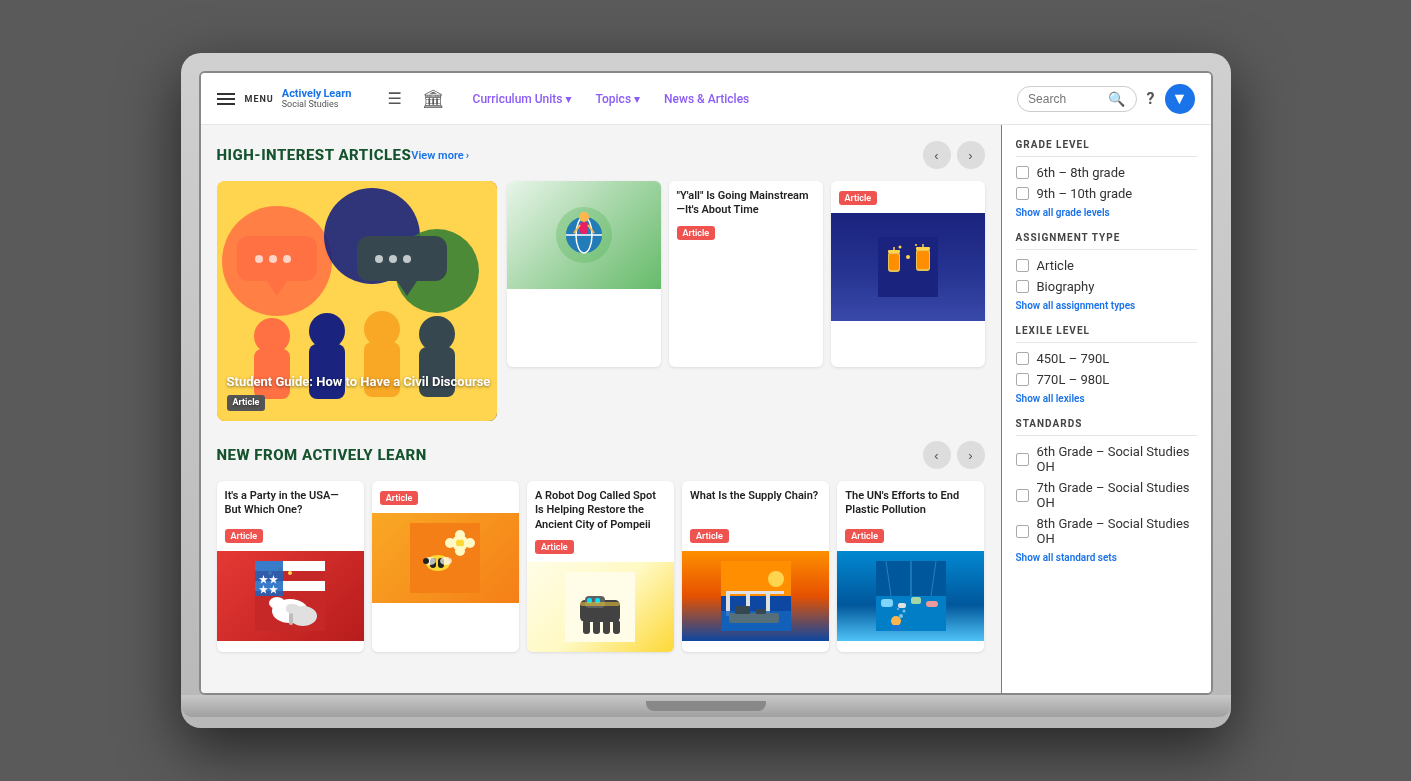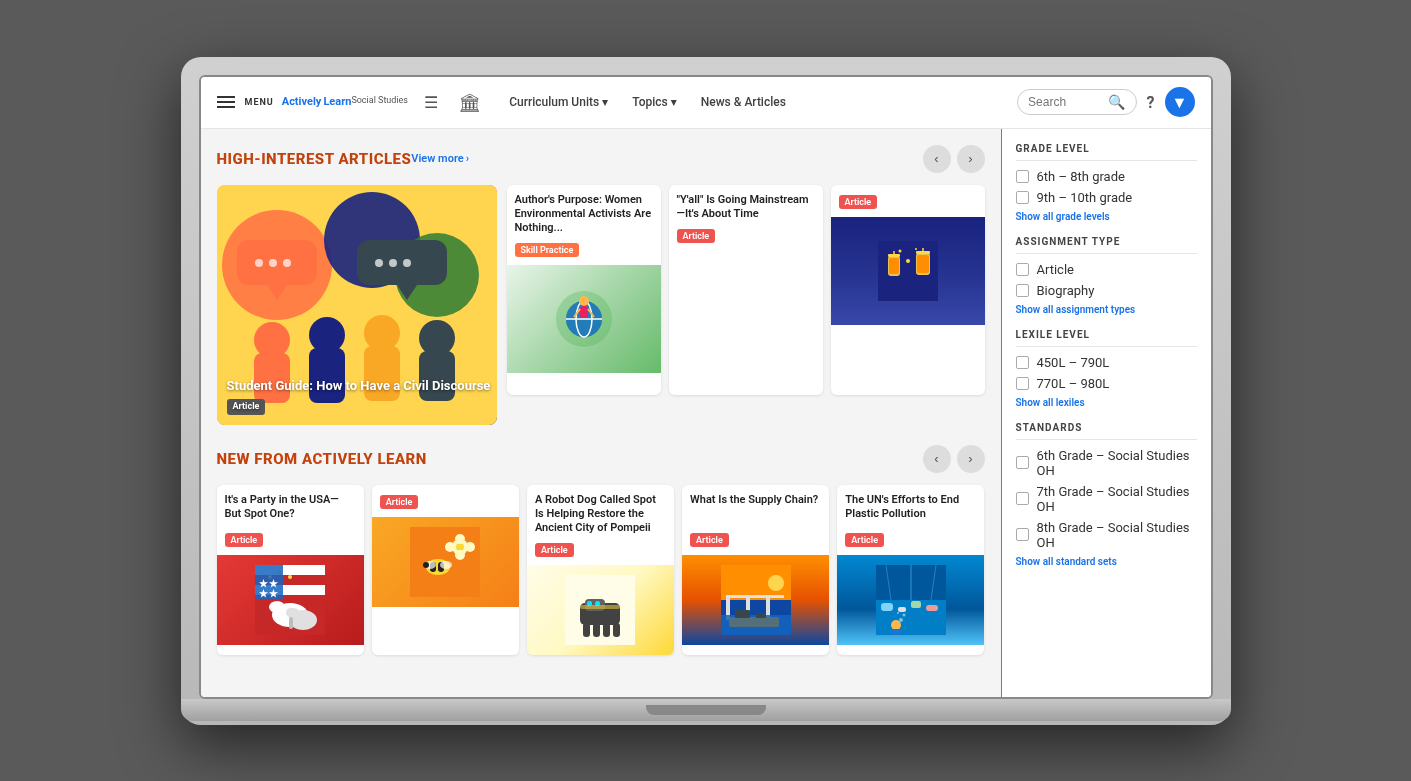--- a/index.html
+++ b/index.html
@@ -9,21 +9,21 @@
       justify-content: center;
       align-items: center;
       min-height: 100vh;
       font-family: -apple-system, BlinkMacSystemFont, 'Segoe UI', Roboto, Arial, sans-serif;
     }
 
     .laptop-outer {
       width: 1050px;
       background: linear-gradient(180deg, #d0d0d0 0%, #b8b8b8 100%);
       border-radius: 20px;
-      padding: 18px 18px 4px 18px;
+      padding: 18px 18px 11px 18px;
       box-shadow: 0 20px 60px rgba(0,0,0,0.6);
     }
     .laptop-screen {
       background: #fff;
       border-radius: 6px;
       overflow: hidden;
       border: 2px solid #888;
     }
     .laptop-base {
       height: 22px;
@@ -74,22 +74,23 @@
     }
     .nav-menu-label {
       font-size: 9px;
       font-weight: 700;
       color: #333;
       letter-spacing: 1px;
       margin-left: 2px;
     }
     .nav-brand {
       display: flex;
+      flex-direction: column;
       line-height: 1.1;
-      margin-right: 6px;
+      margin-right: 26px;
     }
     .nav-brand-actively {
       font-size: 11px;
       font-weight: 700;
       color: #1a73e8;
     }
     .nav-brand-learn {
       font-size: 11px;
       font-weight: 700;
       color: #1a73e8;
@@ -107,21 +108,21 @@
     .nav-links {
       display: flex;
       align-items: center;
       gap: 4px;
       margin-left: 8px;
     }
     .nav-link {
       padding: 6px 10px;
       font-size: 12px;
       font-weight: 500;
-      color: #404040;
+      color: #8b5cf6;
       cursor: pointer;
       border-radius: 4px;
     }
     .nav-spacer { flex: 1; }
     .nav-search {
       display: flex;
       align-items: center;
       border: 1px solid #ccc;
       border-radius: 20px;
       padding: 4px 10px;
@@ -173,21 +174,21 @@
 
     
     .section-header {
       display: flex;
       align-items: center;
       margin-bottom: 12px;
     }
     .section-title {
       font-size: 15px;
       font-weight: 800;
-      color: #c2410c;
+      color: #14532d;
       letter-spacing: 0.5px;
       text-transform: uppercase;
     }
     .view-more {
       font-size: 11px;
       color: #1a73e8;
       font-weight: 600;
       cursor: pointer;
       display: flex;
       align-items: center;
@@ -554,24 +555,20 @@
                   <div>
                     <span class="hero-tag">Article</span>
                   </div>
                 </div>
               </div>
             </div>
 
             <div class="articles-mini-grid">
 
               <div class="article-card">
-                <div class="article-card-top">
-                  <div class="article-card-title">Author's Purpose: Women Environmental Activists Are Nothing...</div>
-                  <span class="article-tag tag-skill">Skill Practice</span>
-                </div>
                 <div class="img-women-env">
                   <svg width="60" height="60" viewBox="0 0 60 60">
                     <circle cx="30" cy="30" r="28" fill="#4caf50" opacity="0.3"></circle>
                     <circle cx="30" cy="30" r="18" fill="#2e7d32" opacity="0.7"></circle>
 
                     <ellipse cx="30" cy="30" rx="18" ry="18" fill="#1976d2" opacity="0.8"></ellipse>
                     <ellipse cx="30" cy="30" rx="8" ry="18" fill="none" stroke="#fff" stroke-width="1.5"></ellipse>
                     <line x1="12" y1="30" x2="48" y2="30" stroke="#fff" stroke-width="1.5"></line>
 
                     <circle cx="30" cy="12" r="5" fill="#ffb74d"></circle>
@@ -621,21 +618,21 @@
               <span class="section-title">NEW FROM ACTIVELY LEARN</span>
               <div class="nav-arrows" style="margin-left:auto;">
                 <button class="arrow-btn">‹</button>
                 <button class="arrow-btn">›</button>
               </div>
             </div>
             <div class="new-grid">
 
               <div class="new-card">
                 <div class="new-card-top">
-                  <div class="new-card-title">It's a Party in the USA— But Spot One?</div>
+                  <div class="new-card-title">It's a Party in the USA— But Which One?</div>
                   <span class="article-tag tag-article">Article</span>
                 </div>
                 <div class="img-usa-party">
                   <svg width="70" height="70" viewBox="0 0 70 70">
                     <rect width="70" height="70" fill="#b71c1c"></rect>
 
                     <rect width="70" height="70" fill="#c62828"></rect>
                     <rect y="0" width="70" height="10" fill="#fff"></rect>
                     <rect y="10" width="70" height="10" fill="#c62828"></rect>
                     <rect y="20" width="70" height="10" fill="#fff"></rect>

